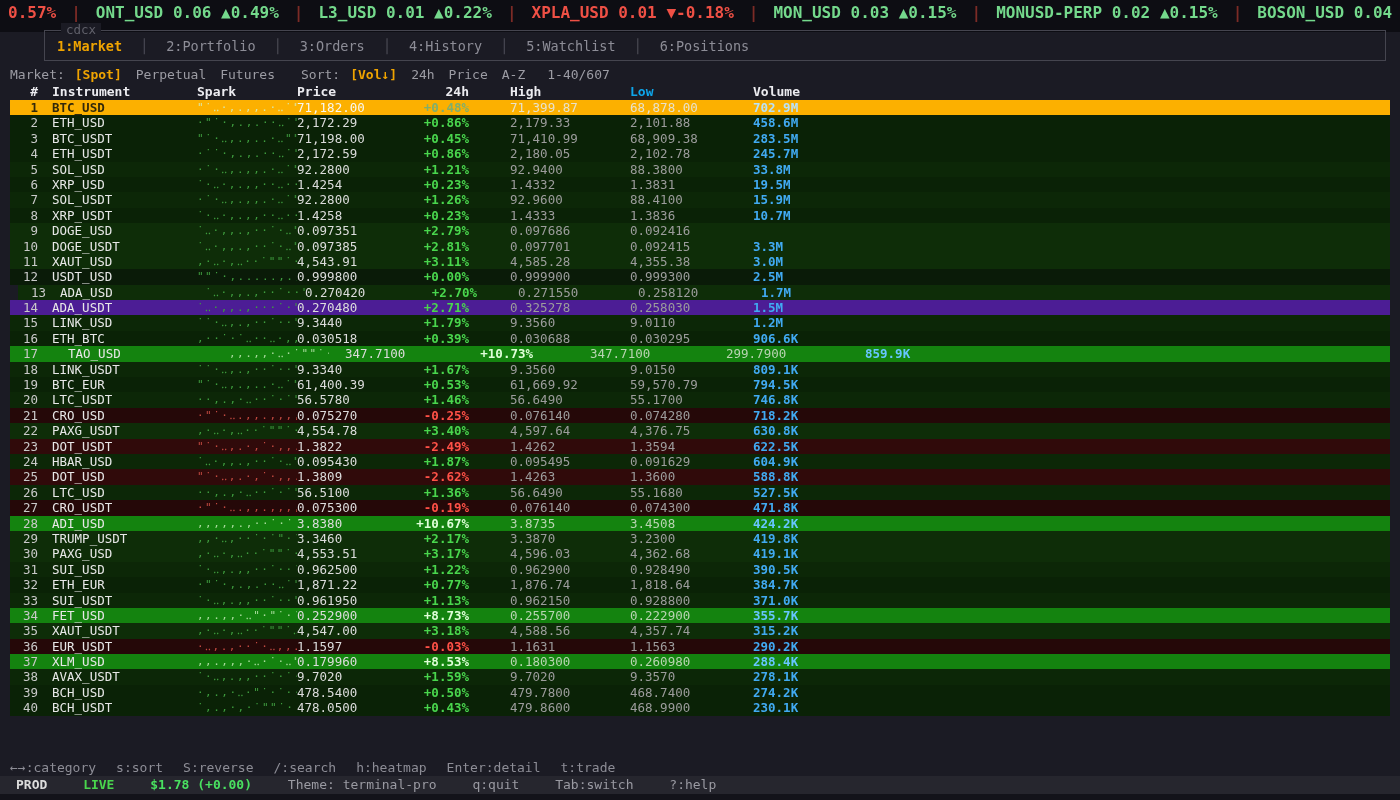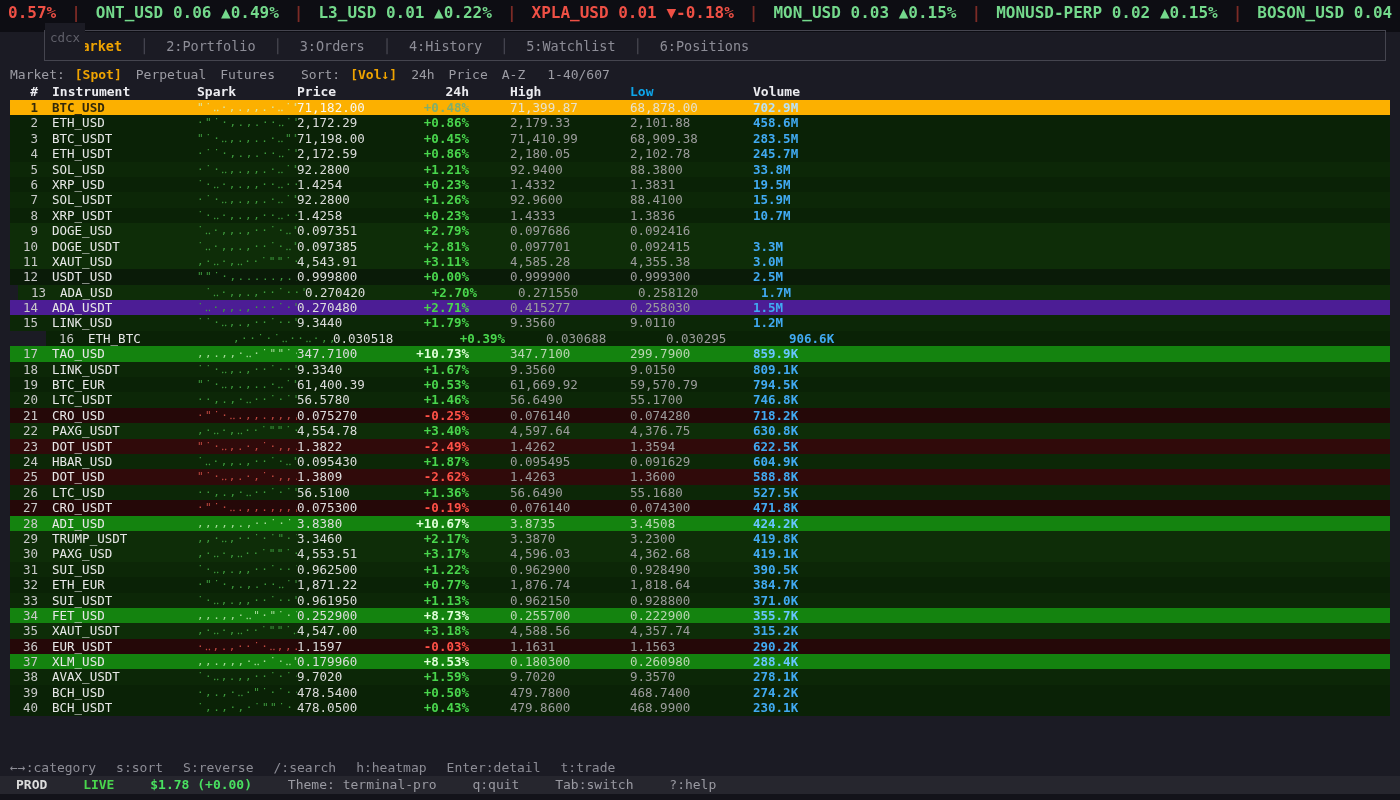--- a/index.html
+++ b/index.html
@@ -7,22 +7,22 @@
        font-family:"DejaVu Sans Mono","Liberation Mono",monospace;}
   
   .ticker{position:absolute;top:0;left:0;width:1400px;height:32px;line-height:26px;
           background:#0d0d13;white-space:nowrap;overflow:hidden;font-size:16px;font-weight:700;
           padding-left:8px;box-sizing:border-box;}
   .t-up{color:#74d98c}.t-down{color:#ef5045}
   .t-sep{color:#7c2b26;padding:0 15px;font-weight:700}
   
   .tabbox{position:absolute;top:30px;left:44px;right:14px;height:31px;border:1px solid #45454f;
           display:flex;align-items:center;padding-left:12px;box-sizing:border-box;}
-  .tabbox-title{position:absolute;top:-8px;left:0;background:#1b1b24;color:#60606a;
-                padding:8px 5px;font-size:12.5px;line-height:14px;}
+  .tabbox-title{position:absolute;top:-8px;left:16px;background:#1b1b24;color:#60606a;
+                padding:0 5px;font-size:12.5px;line-height:14px;}
   .tab{color:#8d8d97;font-size:13.5px;cursor:default}
   .tab.active{color:#f0a400;font-weight:700}
   .tab-sep{color:#4e4e58;padding:0 18px;font-size:13.5px}
   
   .filterbar{position:absolute;top:66px;left:10px;height:18px;line-height:18px;
              font-size:13px;color:#9c9ca4;white-space:nowrap;}
   .filterbar .lbl{margin-right:10px}
   .filterbar .opt{margin-right:14px}
   .f-active{color:#f0a400;font-weight:700}
   .f-range{margin-left:8px}
@@ -230,45 +230,45 @@
         <span class="c-high">0.271550</span>
         <span class="c-low">0.258120</span>
         <span class="c-vol">1.7M</span>
       </div>
       <div class="row up" style="background: #4c1d95;">
         <span class="c-num">14</span>
         <span class="c-inst">ADA_USDT</span>
         <span class="c-spark">˙‥·‚‚.‚···˙·"</span>
         <span class="c-price">0.270480</span>
         <span class="c-chg">+2.71%</span>
-        <span class="c-high">0.415277</span>
+        <span class="c-high">0.325278</span>
         <span class="c-low">0.258030</span>
         <span class="c-vol">1.5M</span>
       </div>
       <div class="row up" style="background: rgb(12, 39, 7);">
         <span class="c-num">15</span>
         <span class="c-inst">LINK_USD</span>
         <span class="c-spark">˙˙·‥‚.‚··˙··"</span>
         <span class="c-price">9.3440</span>
         <span class="c-chg">+1.79%</span>
         <span class="c-high">9.3560</span>
         <span class="c-low">9.0110</span>
         <span class="c-vol">1.2M</span>
       </div>
-      <div class="row up" style="background: rgb(10, 34, 6); margin-left: 36px;">
+      <div class="row up" style="background: rgb(10, 34, 6);">
         <span class="c-num">16</span>
         <span class="c-inst">ETH_BTC</span>
         <span class="c-spark">‚··˙·˙‥··‥·‚‚</span>
         <span class="c-price">0.030518</span>
         <span class="c-chg">+0.39%</span>
         <span class="c-high">0.030688</span>
         <span class="c-low">0.030295</span>
         <span class="c-vol">906.6K</span>
       </div>
-      <div class="row hot" style="background: rgb(20, 131, 15);">
+      <div class="row hot" style="background: rgb(20, 131, 15); gap: 16px;">
         <span class="c-num">17</span>
         <span class="c-inst">TAO_USD</span>
         <span class="c-spark">‚‚.‚‚·‥·˙""˙·</span>
         <span class="c-price">347.7100</span>
         <span class="c-chg">+10.73%</span>
         <span class="c-high">347.7100</span>
         <span class="c-low">299.7900</span>
         <span class="c-vol">859.9K</span>
       </div>
       <div class="row up" style="background: rgb(12, 39, 7);">

